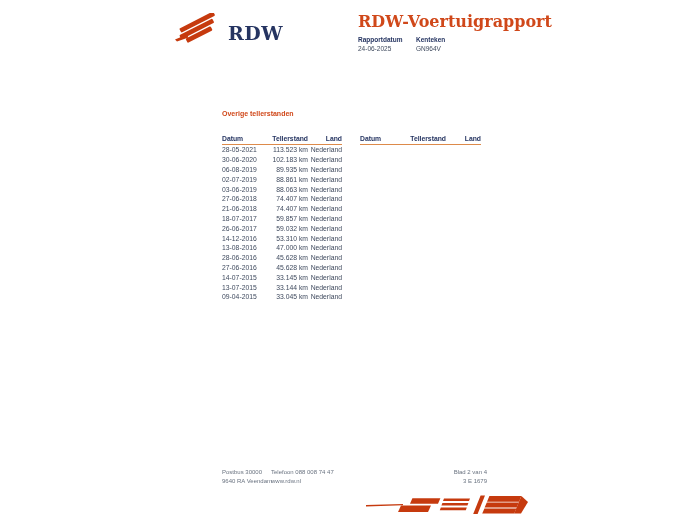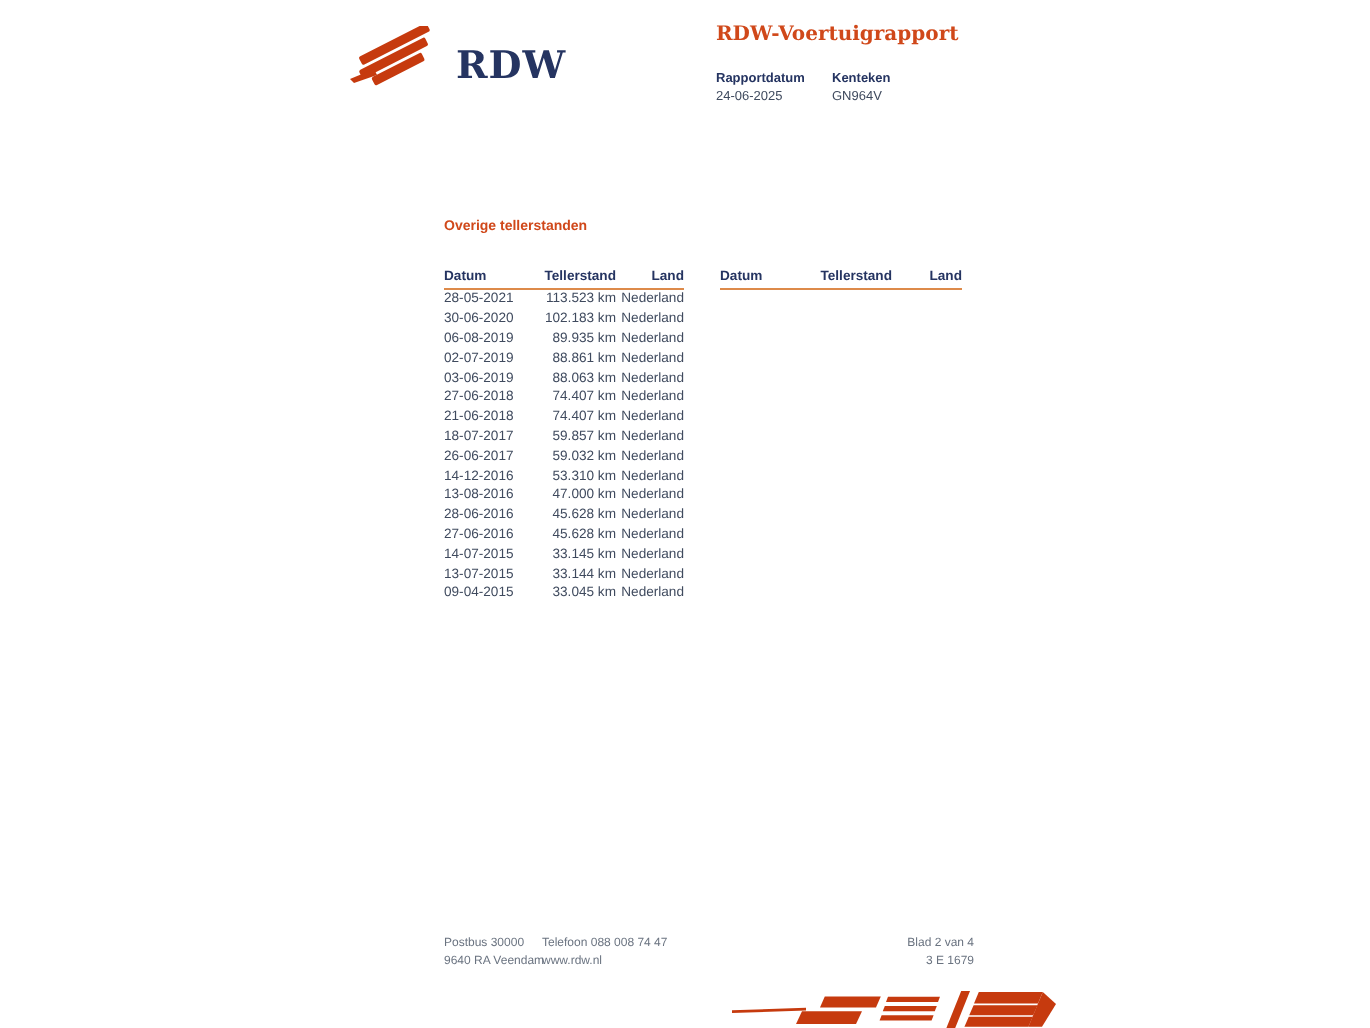--- a/index.html
+++ b/index.html
@@ -17,21 +17,21 @@
   .wordmark{
     font-family:"DejaVu Serif","Liberation Serif",serif;
     font-weight:700;font-size:19px;line-height:1;
     color:var(--navy,#253461);letter-spacing:.5px;margin-left:6px;margin-top:11px;
   }
 
   
   .title{
     left:358px;top:12px;
     font-family:"DejaVu Serif","Liberation Serif",serif;
-    font-weight:700;font-size:10px;line-height:1.2;
+    font-weight:700;font-size:16px;line-height:1.2;
     color:var(--accent,#d0481a);
   }
   .meta{left:358px;top:37px;display:flex;font-size:6.5px;line-height:1;}
   .meta .pair{width:58px;}
   .meta .lbl{font-weight:700;color:var(--navy,#253461);}
   .meta .val{margin-top:2.5px;color:var(--ink,#3f4a5e);}
 
   
   .section-title{
     left:222px;top:110px;

